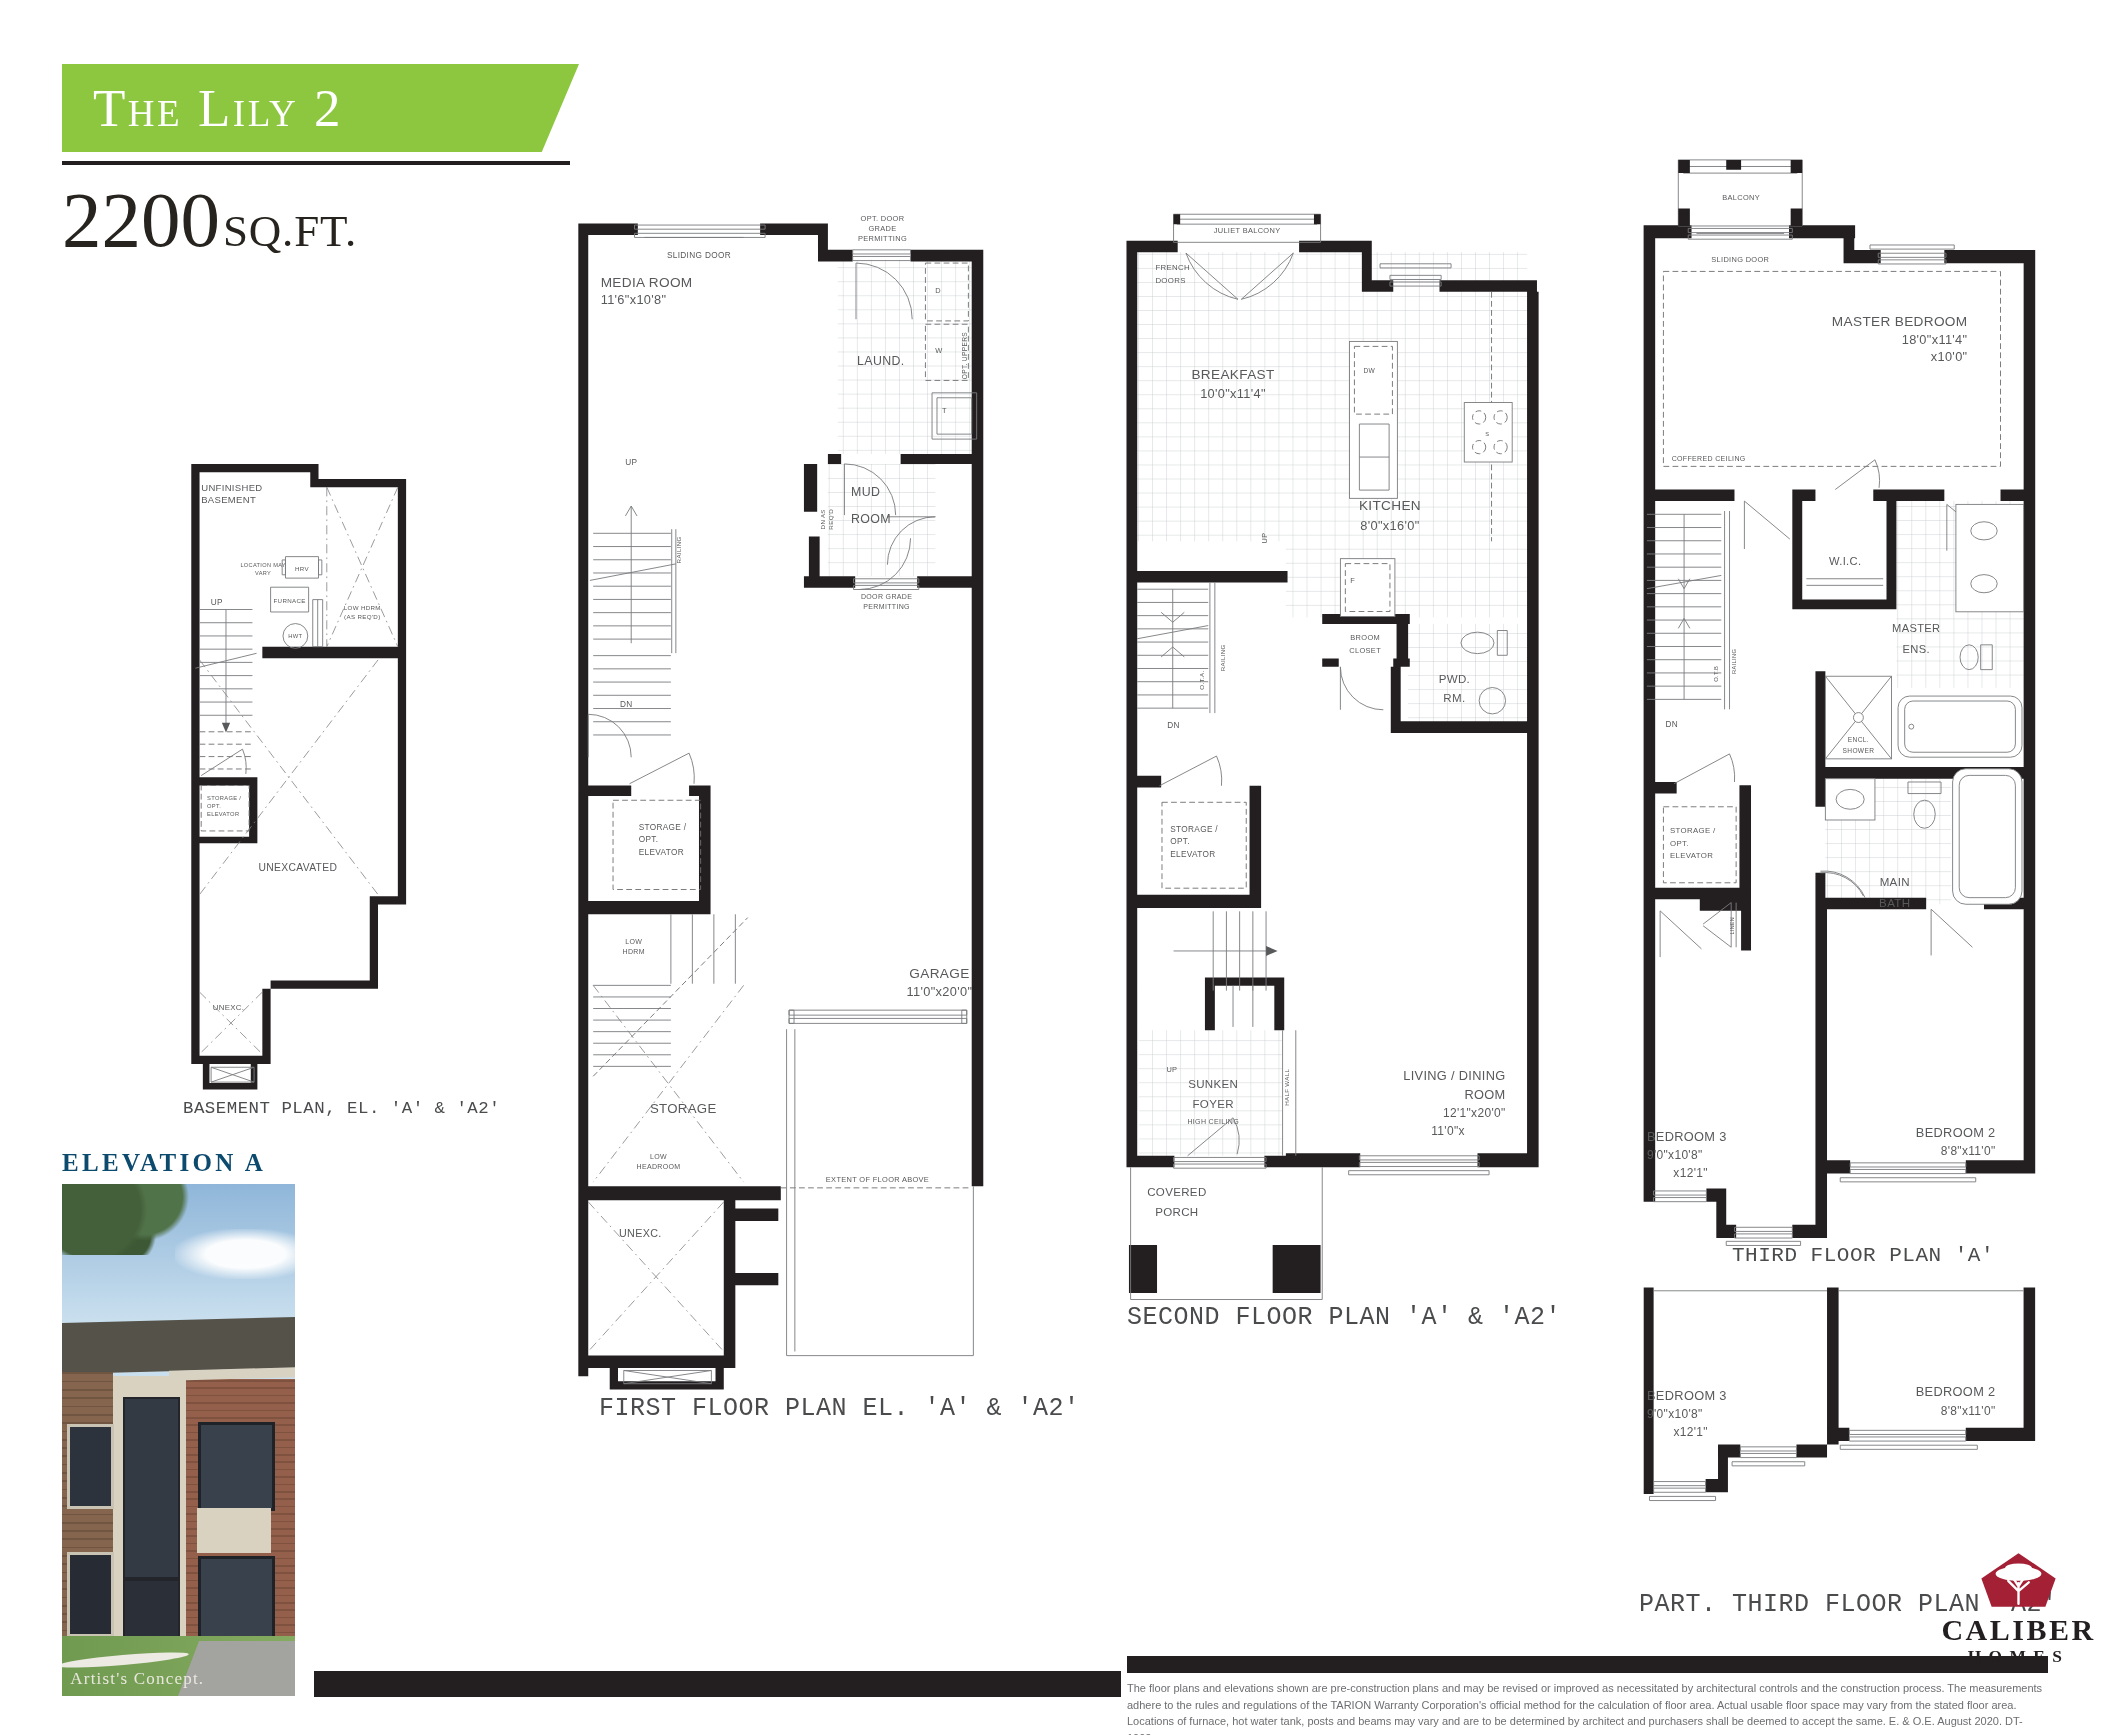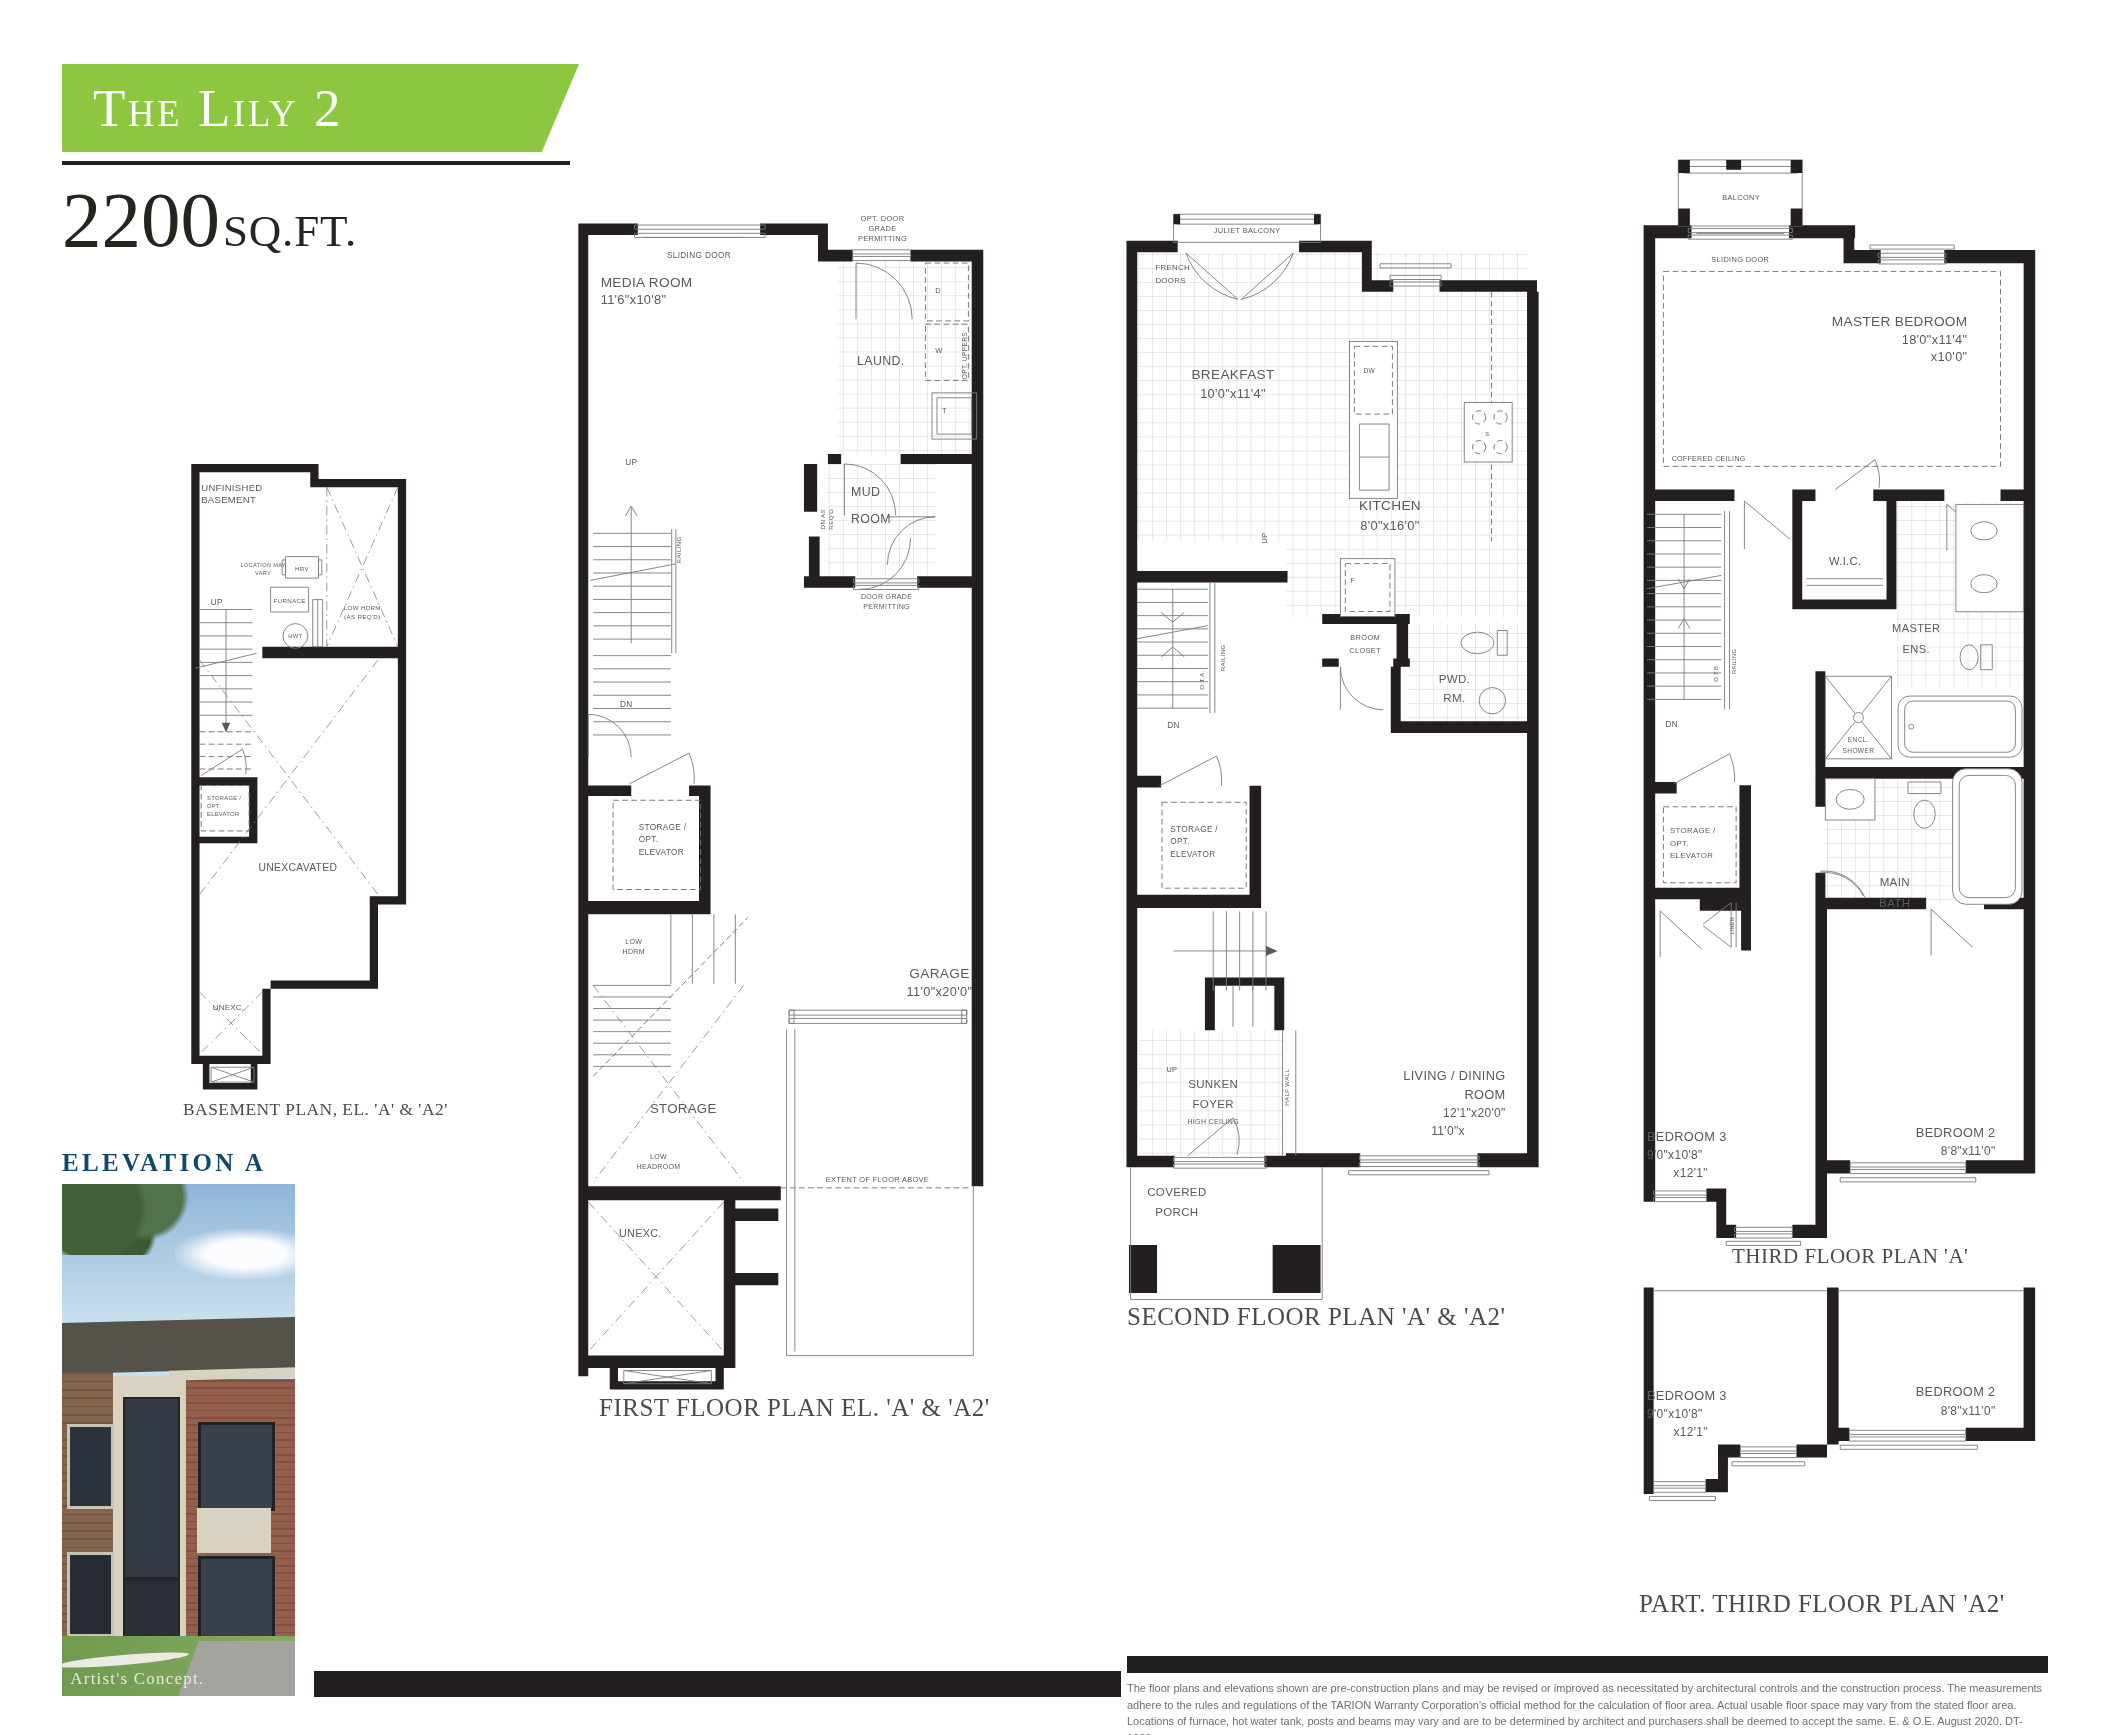--- a/index.html
+++ b/index.html
@@ -10,21 +10,21 @@
   #banner{left:62px;top:64px;width:517px;height:88px;background:#8dc63f;
           clip-path:polygon(0 0,100% 0,92.8% 100%,0 100%);display:flex;align-items:center;}
   #banner .t{font-family:"Liberation Serif",serif;font-variant:small-caps;font-size:53px;
              color:#ffffff;letter-spacing:2.5px;padding-left:31px;line-height:1;}
   #rule{left:62px;top:161px;width:508px;height:4.1px;background:#231f20;}
   #sqft{left:62px;top:180px;display:flex;align-items:baseline;gap:3px;color:#27241f;
         font-family:"Liberation Serif",serif;}
   #sqft .n{font-size:79px;line-height:1;}
   #sqft .u{font-size:45px;letter-spacing:0.8px;}
   
-  .caption{font-family:Liberation Serif, serif;color:#4a4b4d;letter-spacing:0.5px;white-space:nowrap;}
+  .caption{font-family:Liberation Mono, monospace;color:#4a4b4d;letter-spacing:0.5px;white-space:nowrap;}
   
   svg text{font-family:"Liberation Sans",sans-serif;fill:#58595b;letter-spacing:.4px;}
   .w{fill:#231f20;}
   .tl{stroke:#7b7c7f;stroke-width:1.1;fill:none;}
   .dsh{stroke:#6f7073;stroke-width:1.1;fill:none;stroke-dasharray:7 4;}
   .dx{stroke:#85868a;stroke-width:1;fill:none;stroke-dasharray:11 5 2 5;}
   .fw{fill:#fff;stroke:#7b7c7f;stroke-width:1.1;}
   .ah{fill:#58595b;stroke:none;}
   
   #photo{left:62px;top:1184px;width:233px;height:512px;overflow:hidden;background:#c9dfee;}
@@ -419,15 +419,27 @@
     <div class="L" style="left:0;bottom:0;right:0;height:60px;background:linear-gradient(90deg,#6f9a50,#85ab60);"></div>
     <div class="L" style="left:116px;bottom:0;right:0;height:55px;background:#a3a3a0;clip-path:polygon(18% 0,100% 0,100% 100%,0 100%);"></div>
     <div class="L" style="left:-5px;bottom:31px;width:132px;height:10px;background:#eceae2;border-radius:50%;transform:rotate(-5deg);"></div>
     <div class="L" id="artist">Artist's Concept.</div>
   </div>
 
   <div class="abs" id="barL"></div>
   <div class="abs" id="barR"></div>
   <div class="abs" id="disc">The floor plans and elevations shown are pre-construction plans and may be revised or improved as necessitated by architectural controls and the construction process. The measurements adhere to the rules and regulations of the TARION Warranty Corporation's official method for the calculation of floor area. Actual usable floor space may vary from the stated floor area. Locations of furnace, hot water tank, posts and beams may vary and are to be determined by architect and purchasers shall be deemed to accept the same. E. &amp; O.E. August 2020.  DT-1902.</div>
 
+  <div class="abs" id="logo">
+    <svg width="79" height="58" viewBox="0 0 100 72">
+      <polygon points="50,2 97,34 84,70 16,70 3,34" fill="#a32035"></polygon>
+      <g stroke="#ffffff" stroke-width="3" fill="none" stroke-linecap="round">
+        <path d="M50,66V40 M50,50L37,37 M50,50L63,39 M50,44L43,33 M50,44L57,33"></path>
+      </g>
+      <ellipse cx="50" cy="28" rx="29" ry="9" fill="#ffffff"></ellipse>
+      <ellipse cx="50" cy="21" rx="17" ry="6" fill="#ffffff"></ellipse>
+    </svg>
+    <div class="nm">CALIBER</div>
+    <div class="sb">HOMES</div>
+  </div>
 
 </div>
 
 
 </body></html>

